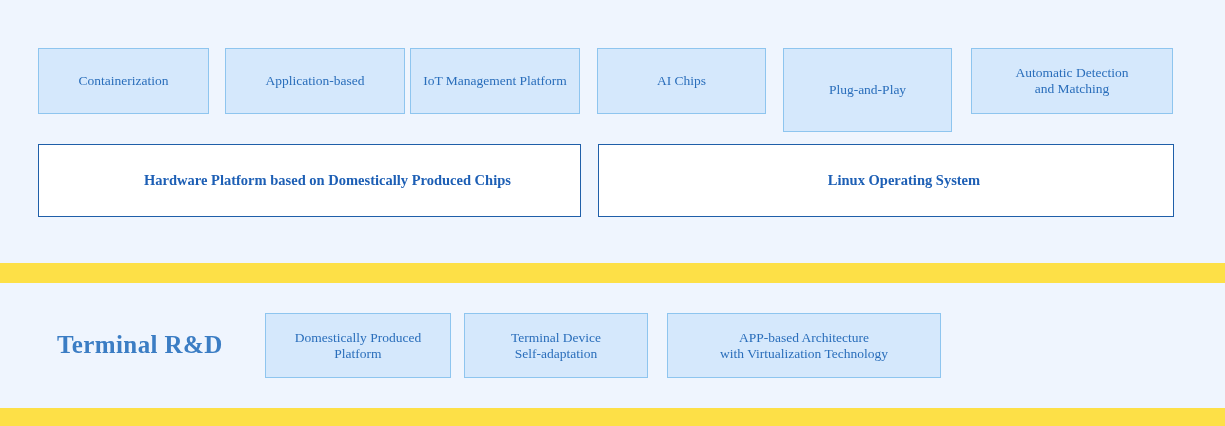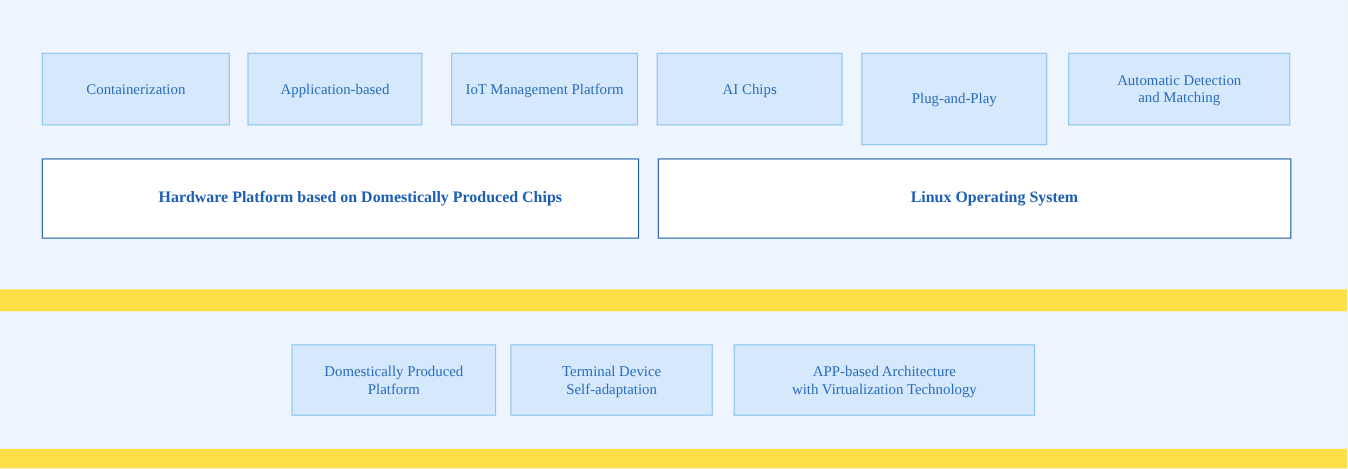--- a/index.html
+++ b/index.html
@@ -74,21 +74,21 @@
 
 <div id="canvas">
 
   <div class="panel" id="panel-top"></div>
   <div class="panel" id="panel-bottom"></div>
 
   <div id="layer-top-features">
       <div class="box box-fill" style="left: 38px; top: 48px; width: 171px; height: 66px;">
         <span>Containerization</span>
       </div>
-      <div class="box box-fill" style="left: 225px; top: 48px; width: 159px; height: 66px;">
+      <div class="box box-fill" style="left: 225px; top: 48px; width: 180px; height: 66px;">
         <span>Application-based</span>
       </div>
       <div class="box box-fill" style="left: 410px; top: 48px; width: 170px; height: 66px;">
         <span>IoT Management Platform</span>
       </div>
       <div class="box box-fill" style="left: 597px; top: 48px; width: 169px; height: 66px;">
         <span>AI Chips</span>
       </div>
       <div class="box box-fill" style="left: 783px; top: 48px; width: 169px; height: 84px;">
         <span>Plug-and-Play</span>
@@ -100,20 +100,21 @@
     </div>
   <div id="layer-top-foundation">
       <div class="box box-outline" style="left: 38px; top: 144px; width: 543px; height: 73px;">
         <span>Hardware Platform based on Domestically Produced Chips</span>
       </div>
       <div class="box box-outline" style="left: 598px; top: 144px; width: 576px; height: 73px;">
         <span>Linux Operating System</span>
       </div>
     </div>
 
+  <div class="section-title" style="left: 57px; top: 331px;">Terminal R&amp;D</div>
 
   <div id="layer-bottom-items">
       <div class="box box-fill" style="left: 265px; top: 313px; width: 186px; height: 65px;">
         <span>Domestically Produced
 Platform</span>
       </div>
       <div class="box box-fill" style="left: 464px; top: 313px; width: 184px; height: 65px;">
         <span>Terminal Device
 Self-adaptation</span>
       </div>

